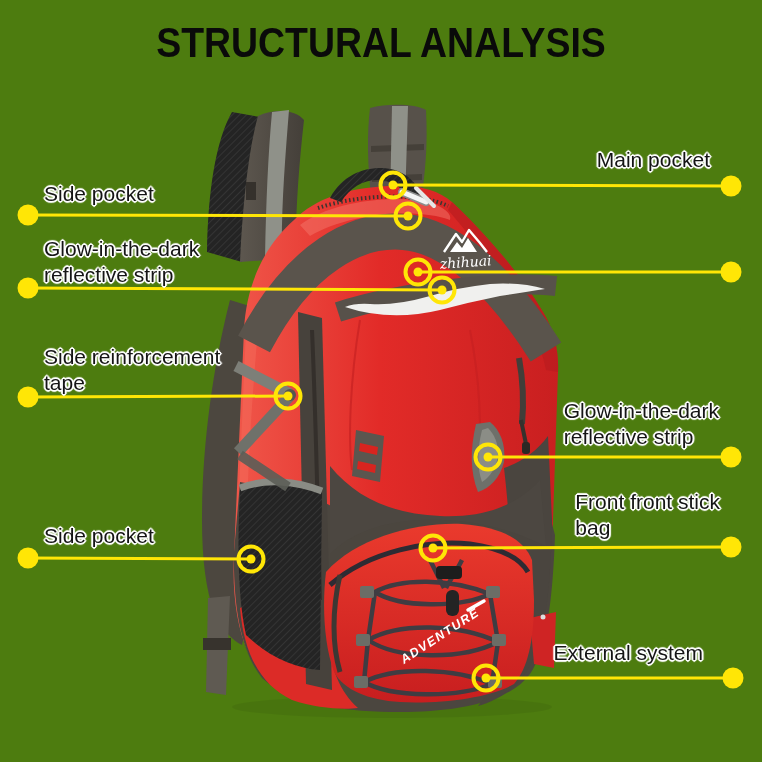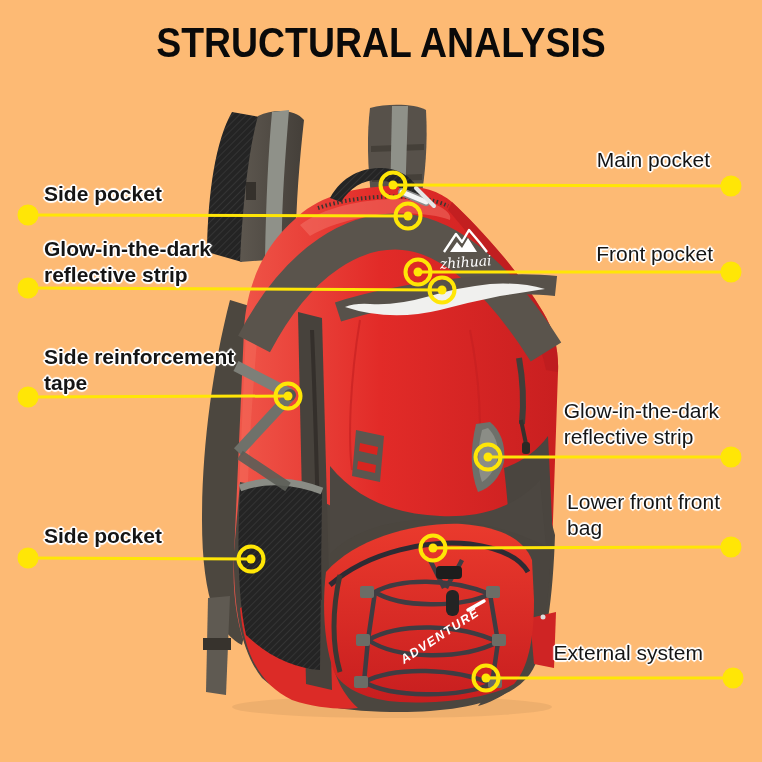--- a/index.html
+++ b/index.html
@@ -1,27 +1,27 @@
 <!DOCTYPE html>
 <html><head>
 <meta charset="utf-8">
 <style>
   html,body{margin:0;padding:0;background:#fff;}
-  #stage{position:relative;width:762px;height:762px;background:#fdba74;overflow:hidden;
+  #stage{position:relative;width:762px;height:762px;background:#4d7c0f;overflow:hidden;
          font-family:"Liberation Sans",sans-serif;}
   .page-title{position:absolute;left:0;right:0;top:18px;text-align:center;
     font-size:43px;font-weight:900;color:#0a0a0a;letter-spacing:0px;
     transform:scaleX(.87);transform-origin:50% 50%;white-space:nowrap;}
   #bag-svg,#callout-layer{position:absolute;left:0;top:0;}
   #callout-layer{pointer-events:none;}
   .callout-label{position:absolute;font-size:21px;line-height:26px;color:#151515;
     white-space:pre-line;
     text-shadow:-1px -1px 0 #fff,1px -1px 0 #fff,-1px 1px 0 #fff,1px 1px 0 #fff,
                 -2px 0 1px #fff,2px 0 1px #fff,0 2px 1px #fff,0 -2px 1px #fff;}
-  .callout-label.left{text-align:left;font-weight:bold;}
+  .callout-label.left{text-align:left;}
   .callout-label.right{text-align:left;}
 </style>
 </head>
 <body>
 
 <div id="stage">
 
   <div class="page-title">STRUCTURAL ANALYSIS</div>
 
   <svg id="bag-svg" width="762" height="762" viewBox="0 0 762 762">
@@ -207,19 +207,18 @@
       <circle cx="486" cy="678" r="4.5" fill="#ffe606"></circle>
     </svg>
 
 <div class="callout-label left" style="top: 181px; left: 44px;">Side pocket</div>
     <div class="callout-label left" style="top: 236px; left: 44px;">Glow-in-the-dark
 reflective strip</div>
     <div class="callout-label left" style="top: 344px; left: 44px;">Side reinforcement
 tape</div>
     <div class="callout-label left" style="top: 523px; left: 44px;">Side pocket</div>
     <div class="callout-label right" style="top: 147px; right: 52px;">Main pocket</div>
-    <div class="callout-label right" style="top: 241px; right: 49px;">Front pocket</div>
     <div class="callout-label right" style="top: 398px; right: 43px;">Glow-in-the-dark
 reflective strip</div>
-    <div class="callout-label right" style="top: 489px; right: 42px;">Lower front front
+    <div class="callout-label right" style="top: 489px; right: 42px;">Front front stick
 bag</div>
     <div class="callout-label right" style="top: 640px; right: 59px; margin-left: 44px;">External system</div>
   </div>
 
 </body></html>

